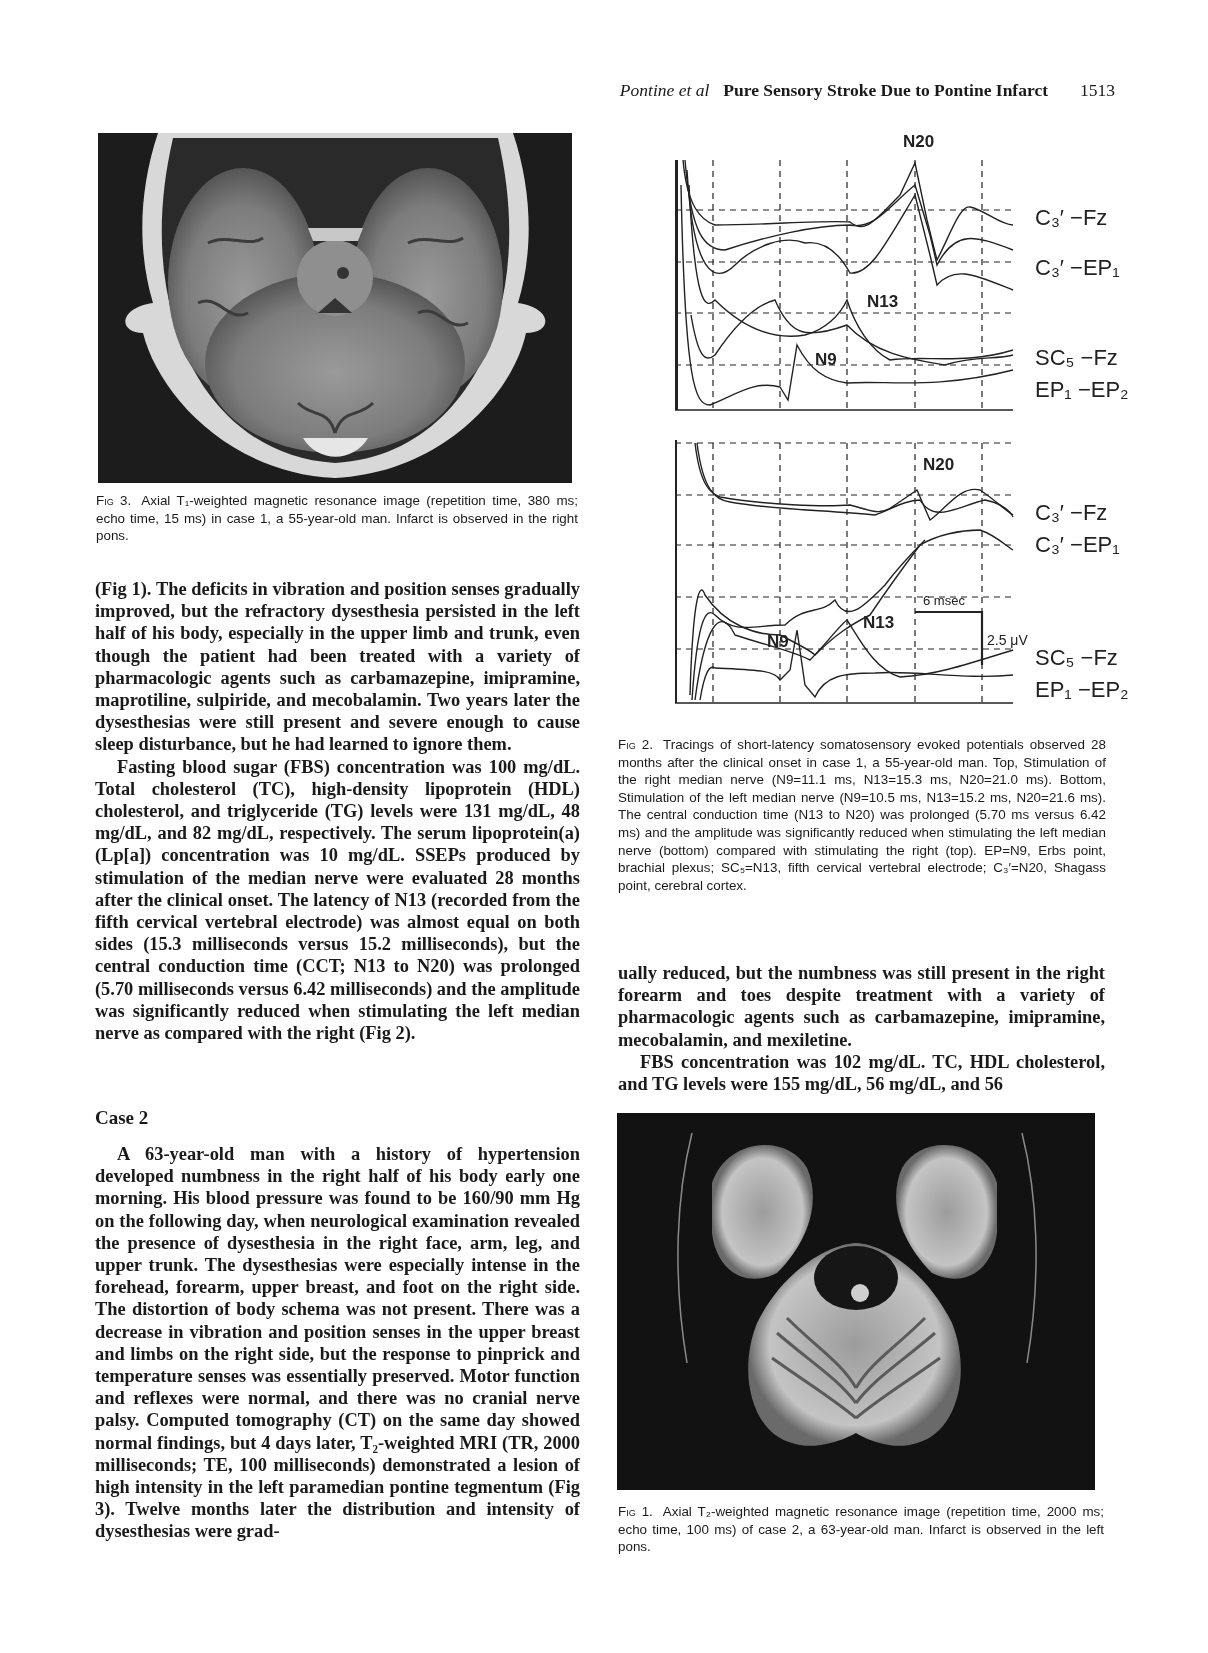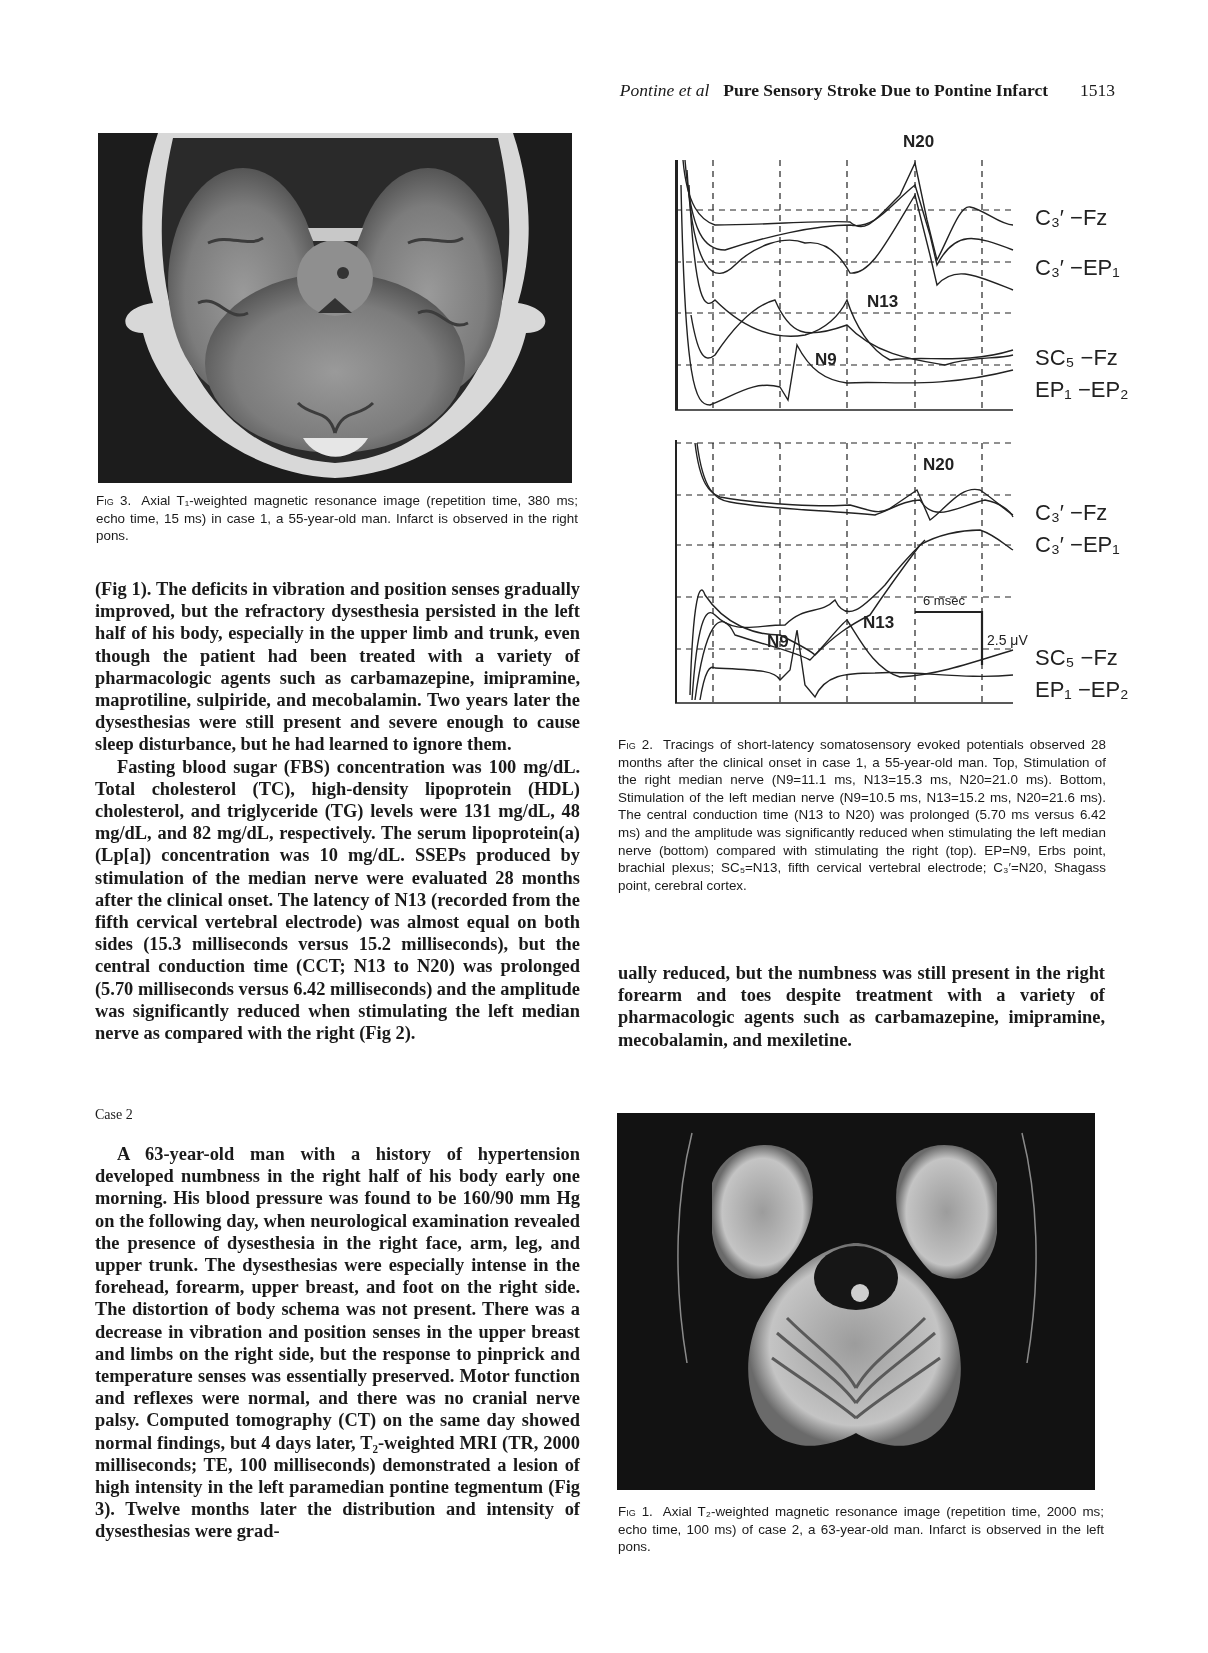--- a/index.html
+++ b/index.html
@@ -19,21 +19,21 @@
   .caption { position:absolute; font-size:13.4px; line-height:17.6px; text-align:justify; }
   .caption .fig-label { font-variant:small-caps; margin-right:10px; }
   #fig1-caption { left:96px; top:492px; width:482px; }
   #fig2-caption { left:618px; top:736px; width:488px; }
   #fig3-caption { left:618px; top:1503px; width:486px; }
 
   .body-text { position:absolute; font-size:18.4px; line-height:22.2px; text-align:justify; }
   .body-text p { margin:0;font-weight:bold; }
   .body-text p.indent { text-indent:22px; }
   #left-col-1 { left:95px; top:578px; width:485px; }
-  #case2-heading { position:absolute; left:95px; top:1107px; font-size:14px; font-weight:normal; }
+  #case2-heading { position:absolute; left:95px; top:1107px; font-size:19px; font-weight:bold; }
   #left-col-2 { left:95px; top:1143px; width:485px; }
   #right-col-1 { left:618px; top:962px; width:487px; }
 
   #fig2 { position:absolute; left:657px; top:125px; width:495px; height:600px;margin-left:18px; }
   .trace-label { font-size:22px; }
   .marker-label { font-size:17px; font-weight:bold; }
 </style>
 </head>
 <body>
 
@@ -168,20 +168,21 @@
     <text x="312" y="520" font-size="14" class="sans" fill="#222">2.5 μV</text>
   </svg>
 </div>
 
 <div id="fig2-caption" class="caption sans">
   <span class="fig-label">Fig 2.</span><span>Tracings of short-latency somatosensory evoked potentials observed 28 months after the clinical onset in case 1, a 55-year-old man. Top, Stimulation of the right median nerve (N9=11.1 ms, N13=15.3 ms, N20=21.0 ms). Bottom, Stimulation of the left median nerve (N9=10.5 ms, N13=15.2 ms, N20=21.6 ms). The central conduction time (N13 to N20) was prolonged (5.70 ms versus 6.42 ms) and the amplitude was significantly reduced when stimulating the left median nerve (bottom) compared with stimulating the right (top). EP=N9, Erbs point, brachial plexus; SC₅=N13, fifth cervical vertebral electrode; C₃′=N20, Shagass point, cerebral cortex.</span>
 </div>
 
 <div id="right-col-1" class="body-text serif">
   <p>ually reduced, but the numbness was still present in the right forearm and toes despite treatment with a variety of pharmacologic agents such as carbamazepine, imipramine, mecobalamin, and mexiletine.</p>
+  <p class="indent">FBS concentration was 102 mg/dL. TC, HDL cholesterol, and TG levels were 155 mg/dL, 56 mg/dL, and 56</p>
 </div>
 
 <div id="fig3" class="figure-img" aria-label="Axial T2-weighted MRI brain slice">
   <svg width="478" height="377" viewBox="0 0 478 377">
     <defs>
       <radialGradient id="g3" cx="50%" cy="50%" r="50%">
         <stop offset="0%" stop-color="#9c9c9c"></stop>
         <stop offset="80%" stop-color="#c4c4c4"></stop>
         <stop offset="100%" stop-color="#6a6a6a"></stop>
       </radialGradient>

